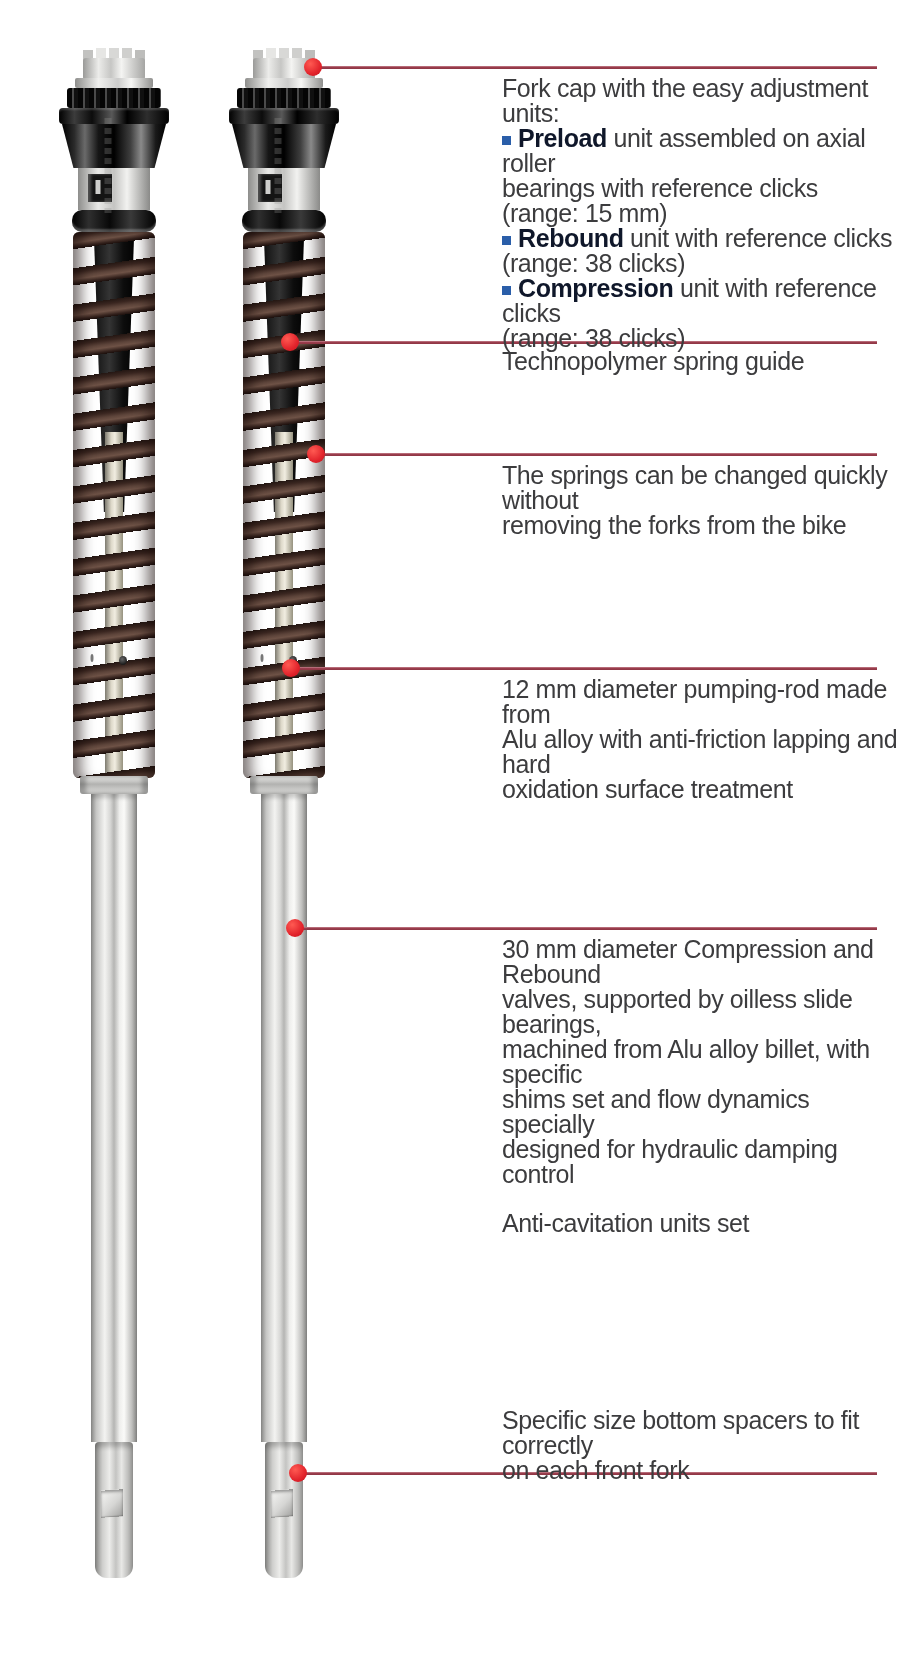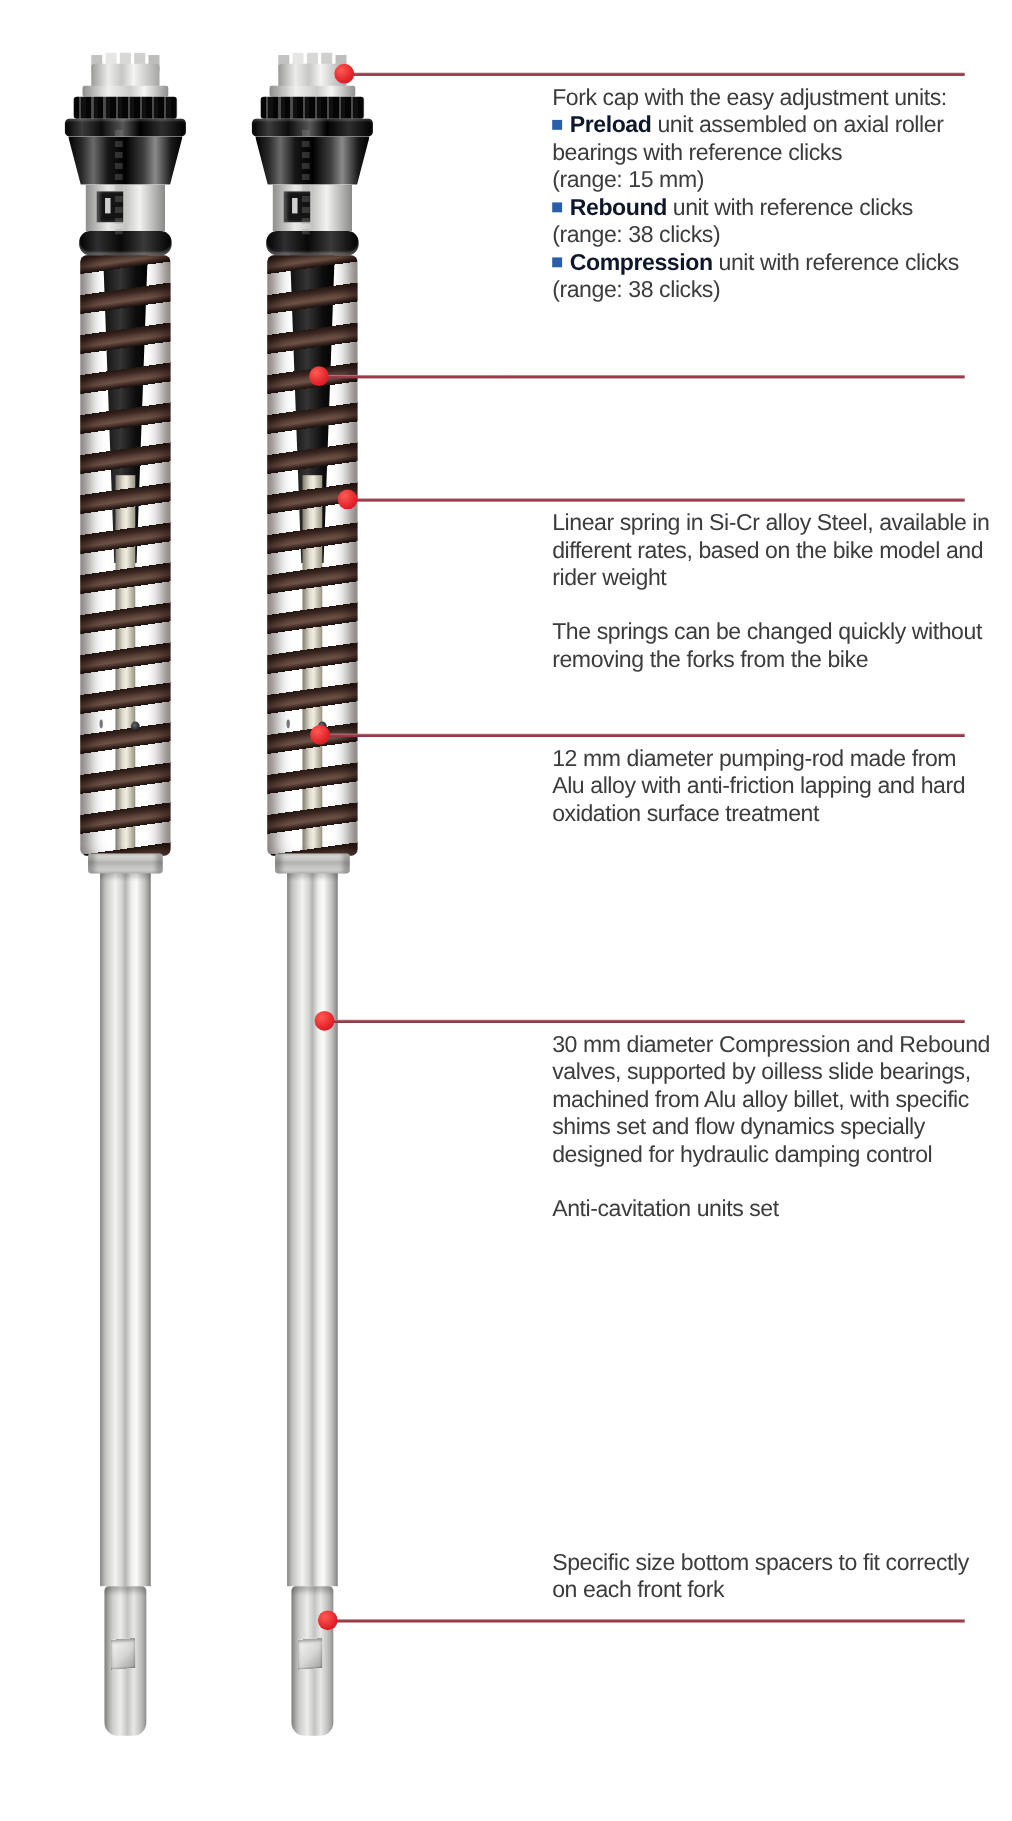--- a/index.html
+++ b/index.html
@@ -7,21 +7,21 @@
     position:relative;width:920px;height:1655px;background:#ffffff;overflow:hidden;
     font-family:"Liberation Sans",sans-serif;color:#3c3c3e;
   }
 
   
   .c-line{position:absolute;height:3px;background:linear-gradient(180deg,#c98b95,#9c3e4e 40%,#8d3543);}
   .c-dot{position:absolute;width:18px;height:18px;border-radius:50%;
          background:radial-gradient(circle at 35% 32%,#ff5a52,#e2242c 60%,#c2121d);}
 
   
-  .c-text{position:absolute;left:502px;width:400px;font-size:21px;line-height:25px;
+  .c-text{position:absolute;left:502px;width:400px;font-size:25px;line-height:25px;
           letter-spacing:-0.4px;}
   .c-text p{margin:0;white-space:pre-line;}
   .c-text p + p{margin-top:24px;}
   .c-text .bullets p{margin-top:0;}
   .c-text b{font-weight:bold;color:#0f172a;}
   .sq{display:inline-block;width:9px;height:9px;background:#2a5ea9;margin-right:7px;
       transform:translateY(-2px);}
 
   
   .fork{position:absolute;top:48px;width:120px;height:1532px;}
@@ -163,25 +163,25 @@
       <p><span class="sq"></span><b>Preload</b><span> unit assembled on axial roller
 bearings with reference clicks
 (range: 15 mm)</span></p>
       <p><span class="sq"></span><b>Rebound</b><span> unit with reference clicks
 (range: 38 clicks)</span></p>
       <p><span class="sq"></span><b>Compression</b><span> unit with reference clicks
 (range: 38 clicks)</span></p>
     </div>
   </div>
 
+  <div class="c-text" style="top:349px">
+    <p>Technopolymer spring guide</p>
+  </div>
 
   <div class="c-text" style="top:463px">
-    <p>Linear spring in Si-Cr alloy Steel, available in
-different rates, based on the bike model and
-rider weight</p>
     <p>The springs can be changed quickly without
 removing the forks from the bike</p>
   </div>
 
   <div class="c-text" style="top:677px">
     <p>12 mm diameter pumping-rod made from
 Alu alloy with anti-friction lapping and hard
 oxidation surface treatment</p>
   </div>
 

